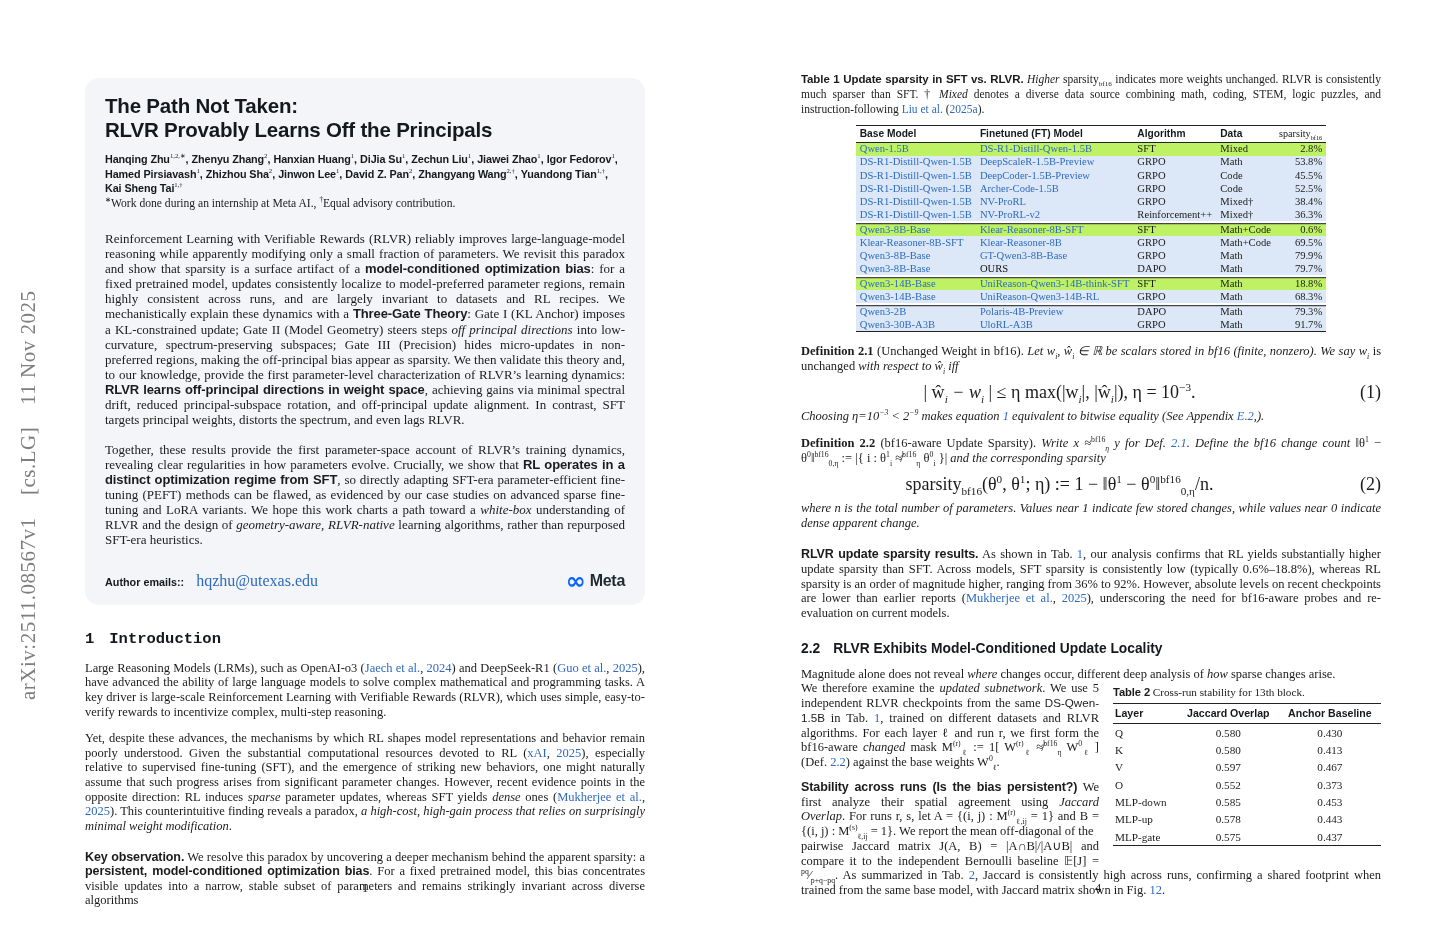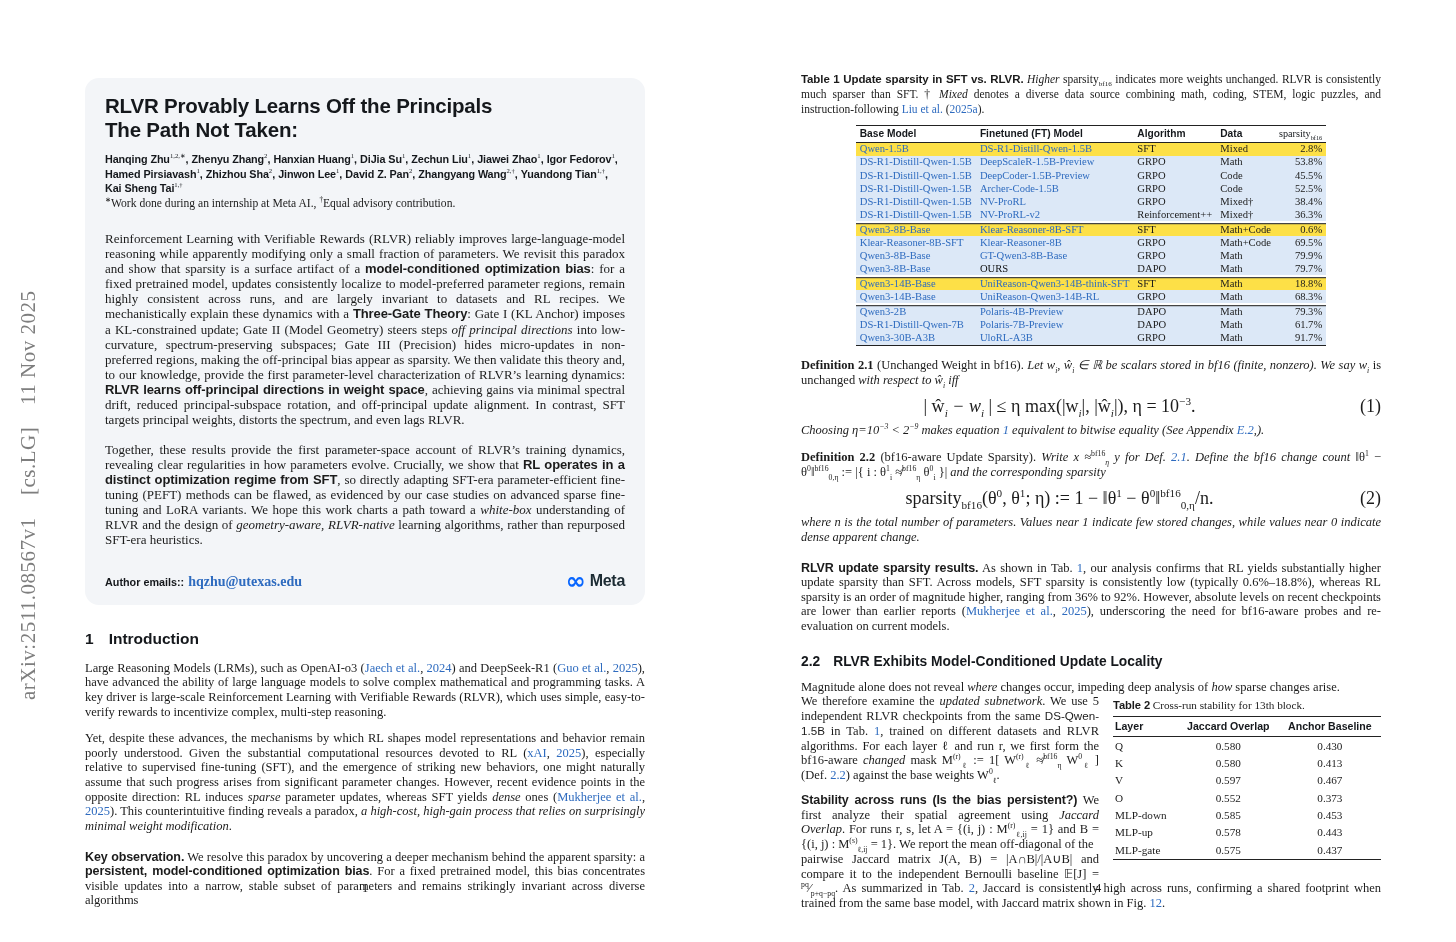--- a/index.html
+++ b/index.html
@@ -32,44 +32,44 @@
          line-height:1.17;color:#15181c;letter-spacing:-0.2px;}
   .authors{margin-top:10px;font-family:"Liberation Sans",sans-serif;font-weight:700;
            font-size:10.8px;line-height:1.35;color:#15181c;}
   .authors sup{font-family:"Liberation Serif",serif;font-weight:400;}
   .affil{margin-top:9px;font-size:12.3px;line-height:1.3;}
   .note{font-size:11.6px;line-height:1.3;}
   .abstract{margin-top:20px;font-size:13px;line-height:1.165;}
   .abstract + .abstract{margin-top:14px;}
   .emailrow{margin-top:24px;display:flex;justify-content:space-between;align-items:center;}
   .emaillabel{font-family:"Liberation Sans",sans-serif;font-weight:700;font-size:10.8px;color:#15181c;}
-  .email{font-size:14px;color:#2e6bbf;font-weight:bold;}
+  .email{font-size:16px;color:#2e6bbf;margin-left:8px;}
   .metalogo{display:flex;align-items:center;gap:4px;}
   .metainf{color:#0866ff;font-weight:700;font-size:24px;line-height:0.8;font-family:"DejaVu Sans",sans-serif;}
   .metatext{font-family:"Liberation Sans",sans-serif;font-weight:700;font-size:16px;color:#1c2b33;letter-spacing:-0.3px;}
 
-  .h1{font-family:Liberation Sans, sans-serif;font-weight:700;font-size:15.5px;color:#15181c;
+  .h1{font-family:Liberation Mono, monospace;font-weight:700;font-size:15.5px;color:#15181c;
       margin:25px 0 13px 0;}
   .h1 .num{margin-right:15px;}
   .bodyp{font-size:12.5px;line-height:1.17;margin-top:9px;}
 
   .pagenum{position:absolute;top:881px;font-size:12.5px;text-align:center;}
   #pf1{left:85px;width:560px;}
   #pf2{left:808px;width:580px;}
 
   
   #page2{position:absolute;left:801px;top:72px;width:580px;}
   .tcap{font-size:11.5px;line-height:1.3;text-align:justify;}
   #t1wrap{margin:8px 0 0 0;}
   #t1{border-collapse:collapse;margin:0 auto;font-size:10.6px;width:462px;padding-left:28px;}
   #t1 th{font-family:"Liberation Sans",sans-serif;font-weight:700;font-size:10.2px;text-align:left;
          border-top:1.4px solid #222;border-bottom:1px solid #222;padding:2.5px 4px;color:#15181c;}
   #t1 td{padding:0.6px 4px;line-height:1.12;white-space:nowrap;}
   #t1 th:last-child,#t1 td:last-child{text-align:right;}
-  #t1 tr.sft td{background:#fde047;}
+  #t1 tr.sft td{background:#bef264;}
   #t1 tr.rl td{background:#dce8f7;}
   #t1 tr.sep td{border-top:2.5px solid #fff;box-shadow:inset 0 1.2px 0 #444;}
   #t1 tr:last-child td{border-bottom:1.4px solid #222;}
   .tl{color:#2e6bbf;}
 
   .defp{font-size:12.5px;line-height:1.2;margin-top:12px;text-align:justify;}
   .eq{display:flex;align-items:center;margin:8px 0 6px 0;font-size:18px;gap:21px;}
   .eq .ebody{flex:1;text-align:center;}
   .eq .enum{width:42px;text-align:right;}
 
@@ -96,22 +96,22 @@
   <span>arXiv:2511.08567v1</span>
   <span class="sp"></span>
   <span>[cs.LG]</span>
   <span class="sp"></span>
   <span>11 Nov 2025</span>
 </div>
 
 <div id="page1">
   <div class="card">
     <div class="title">
+      <div>The Path Not Taken:</div>
       <div>RLVR Provably Learns Off the Principals</div>
-      <div>The Path Not Taken:</div>
     </div>
     <div class="authors"><span class="b">Hanqing Zhu</span><sup>1,2,∗</sup><span>, </span><span class="b">Zhenyu Zhang</span><sup>2</sup><span>, </span><span class="b">Hanxian Huang</span><sup>1</sup><span>, </span><span class="b">DiJia Su</span><sup>1</sup><span>, </span><span class="b">Zechun Liu</span><sup>1</sup><span>, </span><span class="b">Jiawei Zhao</span><sup>1</sup><span>, </span><span class="b">Igor Fedorov</span><sup>1</sup><span>, </span><span class="b">Hamed Pirsiavash</span><sup>1</sup><span>, </span><span class="b">Zhizhou Sha</span><sup>2</sup><span>, </span><span class="b">Jinwon Lee</span><sup>1</sup><span>, </span><span class="b">David Z. Pan</span><sup>2</sup><span>, </span><span class="b">Zhangyang Wang</span><sup>2,†</sup><span>, </span><span class="b">Yuandong Tian</span><sup>1,†</sup><span>, </span><span class="b">Kai Sheng Tai</span><sup>1,†</sup></div>
     <div class="note"><sup>∗</sup><span>Work done during an internship at Meta AI., </span><sup>†</sup><span>Equal advisory contribution.</span></div>
     <p class="abstract just"><span>Reinforcement Learning with Verifiable Rewards (RLVR) reliably improves large-language-model reasoning while apparently modifying only a small fraction of parameters. We revisit this paradox and show that sparsity is a surface artifact of a </span><span class="b">model-conditioned optimization bias</span><span>: for a fixed pretrained model, updates consistently localize to model-preferred parameter regions, remain highly consistent across runs, and are largely invariant to datasets and RL recipes. We mechanistically explain these dynamics with a </span><span class="b">Three-Gate Theory</span><span>: Gate I (KL Anchor) imposes a KL-constrained update; Gate II (Model Geometry) steers steps </span><span class="i">off principal directions</span><span> into low-curvature, spectrum-preserving subspaces; Gate III (Precision) hides micro-updates in non-preferred regions, making the off-principal bias appear as sparsity. We then validate this theory and, to our knowledge, provide the first parameter-level characterization of RLVR’s learning dynamics: </span><span class="b">RLVR learns off-principal directions in weight space</span><span>, achieving gains via minimal spectral drift, reduced principal-subspace rotation, and off-principal update alignment. In contrast, SFT targets principal weights, distorts the spectrum, and even lags RLVR.</span></p>
     <p class="abstract just"><span>Together, these results provide the first parameter-space account of RLVR’s training dynamics, revealing clear regularities in how parameters evolve. Crucially, we show that </span><span class="b">RL operates in a distinct optimization regime from SFT</span><span>, so directly adapting SFT-era parameter-efficient fine-tuning (PEFT) methods can be flawed, as evidenced by our case studies on advanced sparse fine-tuning and LoRA variants. We hope this work charts a path toward a </span><span class="i">white-box</span><span> understanding of RLVR and the design of </span><span class="i">geometry-aware, RLVR-native</span><span> learning algorithms, rather than repurposed SFT-era heuristics.</span></p>
     <div class="emailrow">
       <div>
         <span class="emaillabel">Author emails::</span>
         <span class="email">hqzhu@utexas.edu</span>
       </div>
@@ -231,27 +231,20 @@
             <td>68.3%</td>
           </tr>
           <tr class="rl sep">
             <td><span class="tl">Qwen3-2B</span></td>
             <td><span class="tl">Polaris-4B-Preview</span></td>
             <td>DAPO</td>
             <td>Math</td>
             <td>79.3%</td>
           </tr>
           <tr class="rl">
-            <td><span class="tl">DS-R1-Distill-Qwen-7B</span></td>
-            <td><span class="tl">Polaris-7B-Preview</span></td>
-            <td>DAPO</td>
-            <td>Math</td>
-            <td>61.7%</td>
-          </tr>
-          <tr class="rl">
             <td><span class="tl">Qwen3-30B-A3B</span></td>
             <td><span class="tl">UloRL-A3B</span></td>
             <td>GRPO</td>
             <td>Math</td>
             <td>91.7%</td>
           </tr>
         </tbody>
     </table>
   </div>
 
@@ -268,21 +261,21 @@
   </div>
   <p class="defp" style="margin-top:4px"><span class="i">where n is the total number of parameters. Values near 1 indicate few stored changes, while values near 0 indicate dense apparent change.</span></p>
 
   <p class="bodyp just" style="margin-top:16px"><span class="b">RLVR update sparsity results.</span><span> As shown in Tab. </span><span class="link">1</span><span>, our analysis confirms that RL yields substantially higher update sparsity than SFT. Across models, SFT sparsity is consistently low (typically 0.6%–18.8%), whereas RL sparsity is an order of magnitude higher, ranging from 36% to 92%. However, absolute levels on recent checkpoints are lower than earlier reports (</span><span class="link">Mukherjee et al.</span><span>, </span><span class="link">2025</span><span>), underscoring the need for bf16-aware probes and re-evaluation on current models.</span></p>
 
   <div class="h22">
     <span class="num">2.2</span><span>RLVR Exhibits Model-Conditioned Update Locality</span>
   </div>
 
   <div class="locality">
-    <p><span>Magnitude alone does not reveal </span><span class="i">where</span><span> changes occur, impeding deep analysis of </span><span class="i">how</span><span> sparse changes arise.</span></p>
+    <p><span>Magnitude alone does not reveal </span><span class="i">where</span><span> changes occur, different deep analysis of </span><span class="i">how</span><span> sparse changes arise.</span></p>
     <div class="t2float">
       <p class="t2cap"><span class="b">Table 2</span><span>  Cross-run stability for 13th block.</span></p>
       <table id="t2">
         <thead>
           <tr>
             <th>Layer</th>
             <th>Jaccard Overlap</th>
             <th>Anchor Baseline</th>
           </tr>
         </thead>

